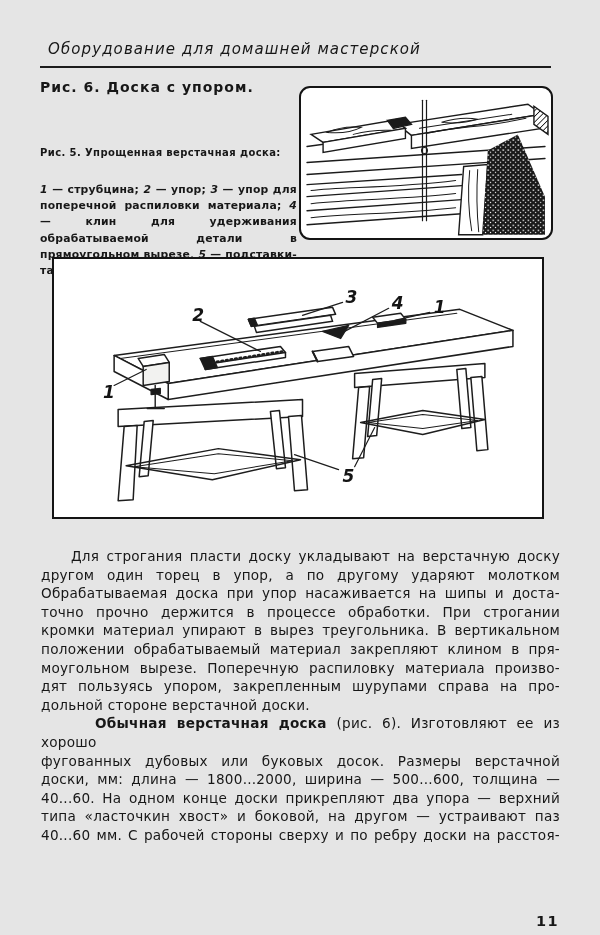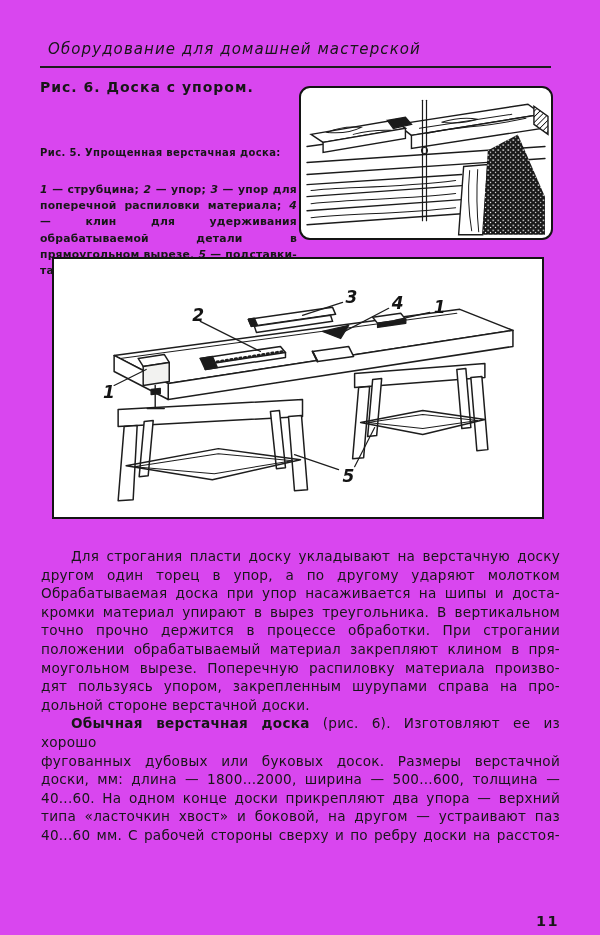--- a/index.html
+++ b/index.html
@@ -1,18 +1,18 @@
 <!DOCTYPE html>
 <html><head>
 <meta charset="utf-8">
 <style>
   html,body{margin:0;padding:0;background:#9a9a9a;}
   .page{
     position:relative;width:600px;height:935px;margin:0 auto;
-    background:#d946ef;color:#171717;
+    background:#e5e5e5;color:#171717;
     font-family:"DejaVu Sans","Liberation Sans",sans-serif;
     overflow:hidden;
   }
   .header-title{
     position:absolute;left:48px;top:40px;
     font-style:italic;font-size:15px;letter-spacing:1.1px;
   }
   .header-rule{
     position:absolute;left:40px;top:66px;width:511px;height:0;
     border-top:2px solid #1c1c1c;
@@ -42,21 +42,21 @@
     border:2.5px solid #141414;box-sizing:border-box;background:#fff;
   }
   .fig4-frame svg,.fig5-frame svg{display:block;width:100%;height:100%;}
   .body-text{
     position:absolute;left:41px;top:547px;width:519px;
     font-size:13.6px;line-height:18.6px;letter-spacing:0.25px;
   }
   .line{text-align:justify;text-align-last:justify;}
   .line.flush{text-align-last:left;}
   .line.first{text-indent:30px;}
-  .lead-bold{font-weight:bold;}
+  .lead-bold{font-weight:bold;margin-left:24px;}
   .page-number{
     position:absolute;left:536px;top:913px;
     font-weight:bold;font-size:14.5px;letter-spacing:1.5px;
   }
   .callout{
     font-family:"DejaVu Sans","Liberation Sans",sans-serif;
     font-style:italic;font-weight:bold;font-size:17px;fill:#141414;
   }
 </style>
 </head>
@@ -189,22 +189,22 @@
       <text class="callout" x="379" y="54">1</text>
       <text class="callout" x="49" y="138">1</text>
       <text class="callout" x="288" y="222">5</text>
     </svg>
   </div>
 
   <div class="body-text">
       <div class="line first">Для строгания пласти доску укладывают на верстачную доску</div>
       <div class="line">другом один торец в упор, а по другому ударяют молотком</div>
       <div class="line">Обрабатываемая доска при упор насаживается на шипы и доста-</div>
+      <div class="line">точно прочно держится в процессе обработки. При строгании</div>
       <div class="line">кромки материал упирают в вырез треугольника. В вертикальном</div>
-      <div class="line">точно прочно держится в процессе обработки. При строгании</div>
       <div class="line">положении обрабатываемый материал закрепляют клином в пря-</div>
       <div class="line">моугольном вырезе. Поперечную распиловку материала произво-</div>
       <div class="line">дят пользуясь упором, закрепленным шурупами справа на про-</div>
       <div class="line flush">дольной стороне верстачной доски.</div>
       <div class="line first"><span class="lead-bold">Обычная верстачная доска</span> (рис. 6). Изготовляют ее из хорошо</div>
       <div class="line">фугованных дубовых или буковых досок. Размеры верстачной</div>
       <div class="line">доски, мм: длина — 1800...2000, ширина — 500...600, толщина —</div>
       <div class="line">40...60. На одном конце доски прикрепляют два упора — верхний</div>
       <div class="line">типа «ласточкин хвост» и боковой, на другом — устраивают паз</div>
       <div class="line">40...60 мм. С рабочей стороны сверху и по ребру доски на расстоя-</div>

